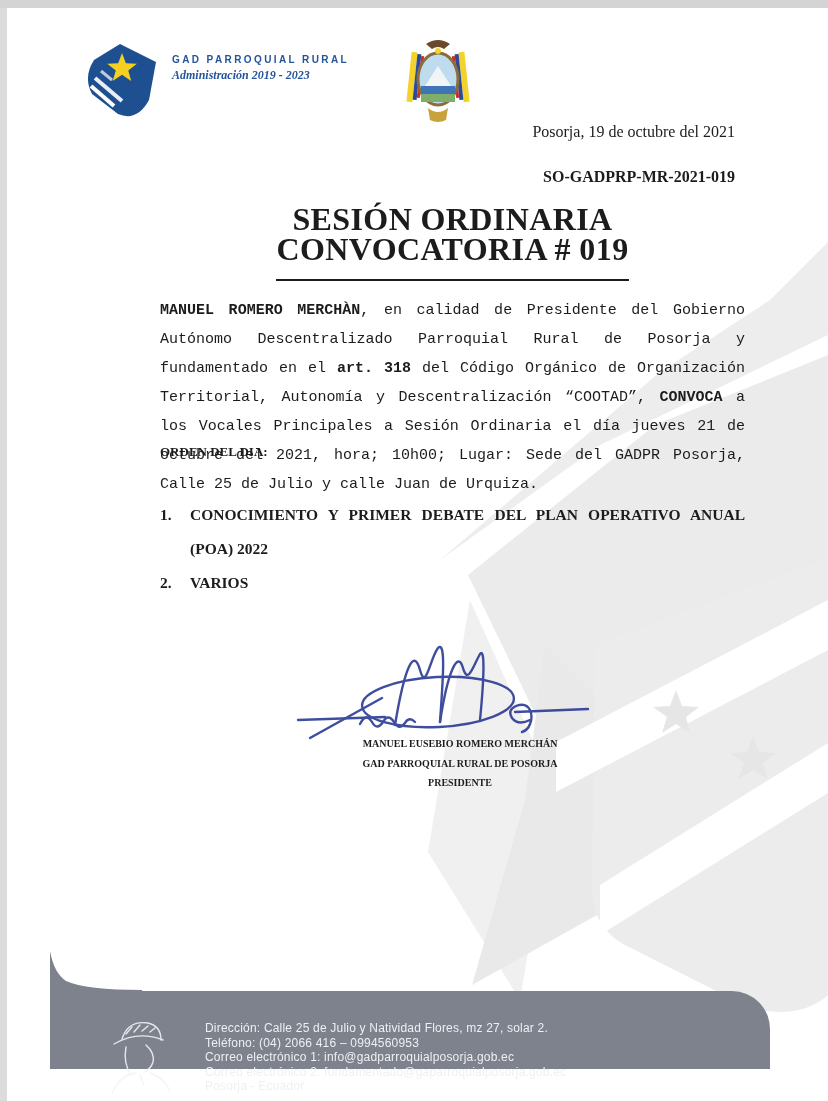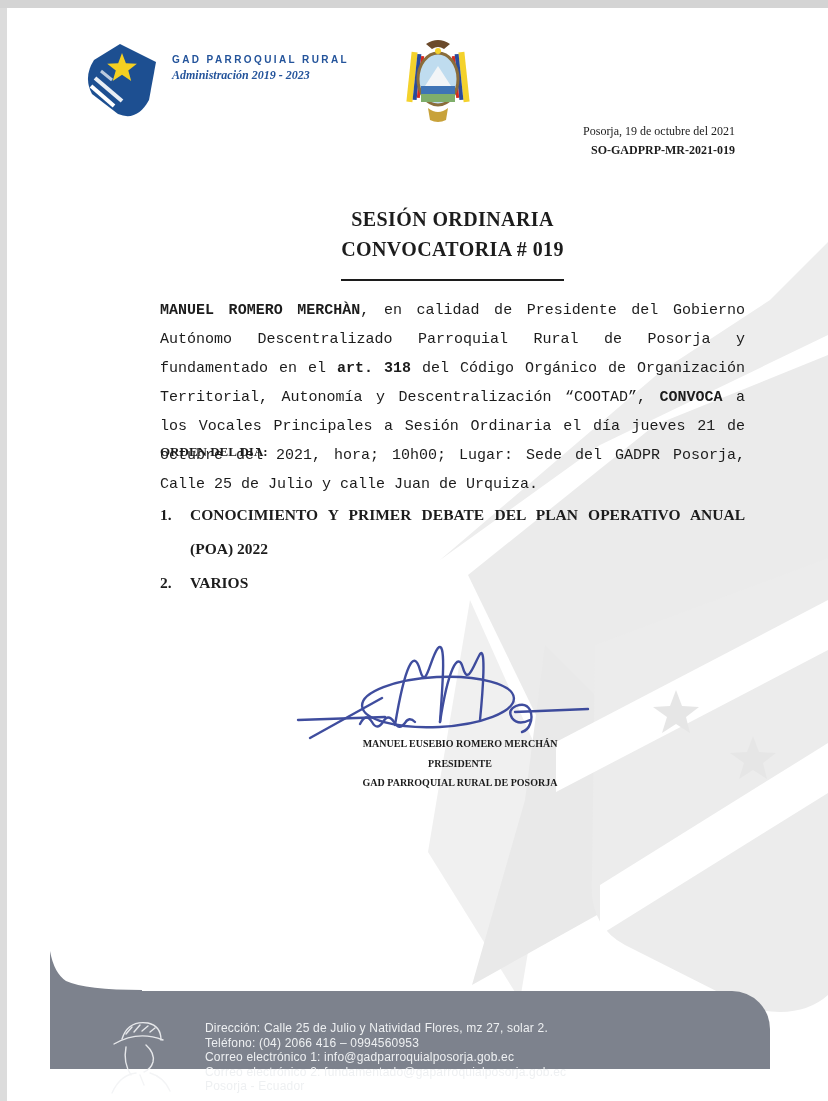--- a/index.html
+++ b/index.html
@@ -18,25 +18,25 @@
 
   
   .logo{position:absolute;left:84px;top:42px;display:flex;align-items:flex-start;}
   .logo-text{margin-left:10px;color:#24549b;}
   .logo-orgtype{font-family:"Liberation Sans",sans-serif;font-size:10px;font-weight:bold;letter-spacing:2.4px;margin-top:12px;}
   .logo-name{font-size:34px;font-weight:bold;letter-spacing:1px;line-height:34px;margin-top:2px;}
   .logo-admin{font-size:12px;font-style:italic;font-weight:bold;margin-top:3px;}
 
   .emblem{position:absolute;left:398px;top:36px;}
 
-  .dateblock{position:absolute;left:300px;top:122px;width:435px;text-align:right;font-size:12px;line-height:19px;}
-  .refnum{font-weight:bold;}
+  .dateblock{position:absolute;left:300px;top:122px;width:435px;text-align:right;font-size:16px;line-height:19px;}
+  .refnum{font-weight:bold;margin-top:26px;}
 
   .titleblock{position:absolute;left:160px;top:204px;width:585px;text-align:center;
-    font-size:20px;font-weight:bold;line-height:30px;letter-spacing:.4px;}
+    font-size:32px;font-weight:bold;line-height:30px;letter-spacing:.4px;}
   .title-underline{display:inline-block;border-bottom:2.5px solid #1c1c1c;padding-bottom:15px;}
 
   .bodypara{position:absolute;left:160px;top:296px;width:585px;
     font-size:15px;line-height:29px;text-align:justify;font-family:Liberation Mono, monospace;}
 
   .agenda-head{position:absolute;left:160px;top:444px;font-size:13px;font-weight:bold;}
   .agenda-list{position:absolute;left:160px;top:498px;width:585px;}
   .agenda-item{display:flex;font-size:15.5px;font-weight:bold;line-height:34px;}
   .agenda-item .num{width:30px;flex:0 0 30px;}
   .agenda-item .txt{flex:1;text-align:justify;}
@@ -145,22 +145,22 @@
           <path d="M240,80 q-12,6 -18,-2 q-5,-8 4,-12 q10,-4 14,4 q3,7 0,14 q-2,6 -8,8"></path>
           <path d="M225,72 L298,69"></path>
           <path d="M8,80 L95,77"></path>
           <path d="M20,98 L92,58"></path>
         </g>
       </svg>
     </div>
 
     <div class="signblock">
       <div>MANUEL EUSEBIO ROMERO MERCHÁN</div>
+      <div>GAD PARROQUIAL RURAL DE POSORJA</div>
       <div>PRESIDENTE</div>
-      <div>GAD PARROQUIAL RURAL DE POSORJA</div>
     </div>
 
   </div>
 
   <svg class="footer-swoosh" width="92" height="41" viewBox="0 0 92 41" aria-hidden="true">
     <path d="M0,41 L0,0 Q4,22 16,30 Q36,39 92,39 L92,41 Z" fill="#7d828d"></path>
   </svg>
 
   <div class="footer-bar">
     <div class="footer-icon">

